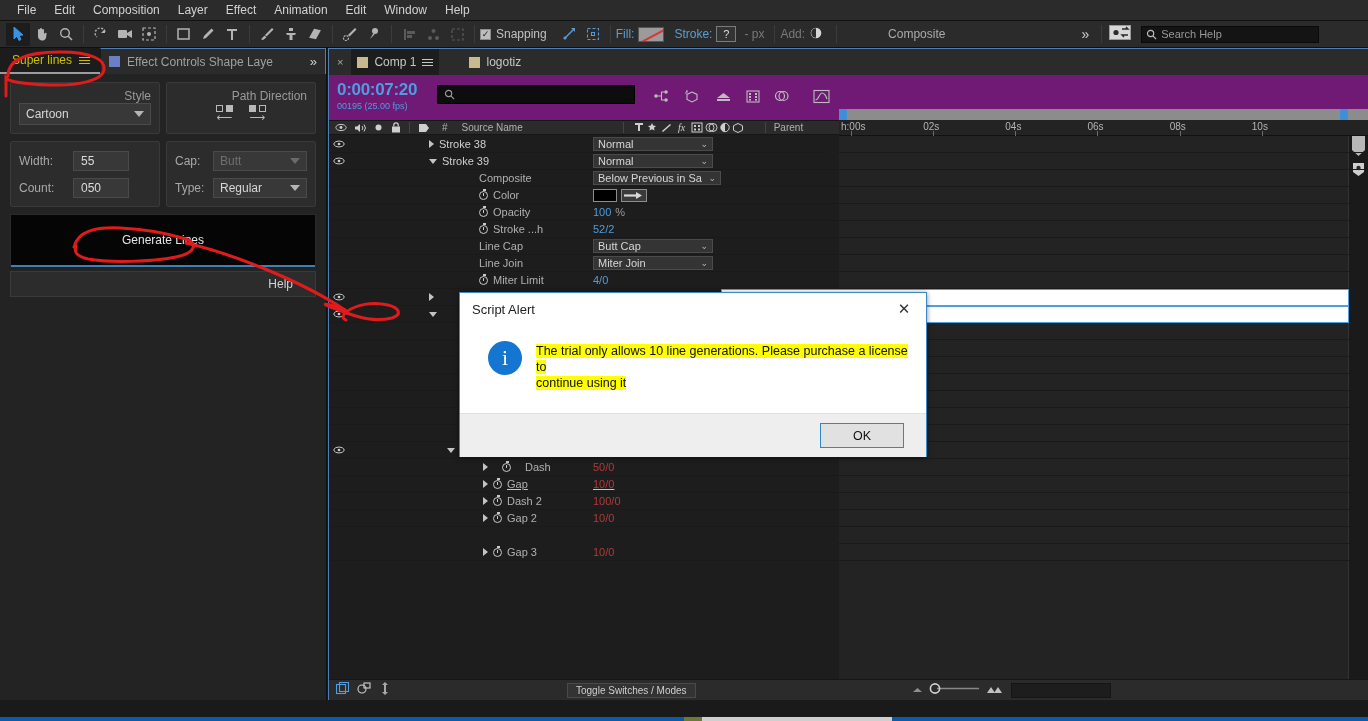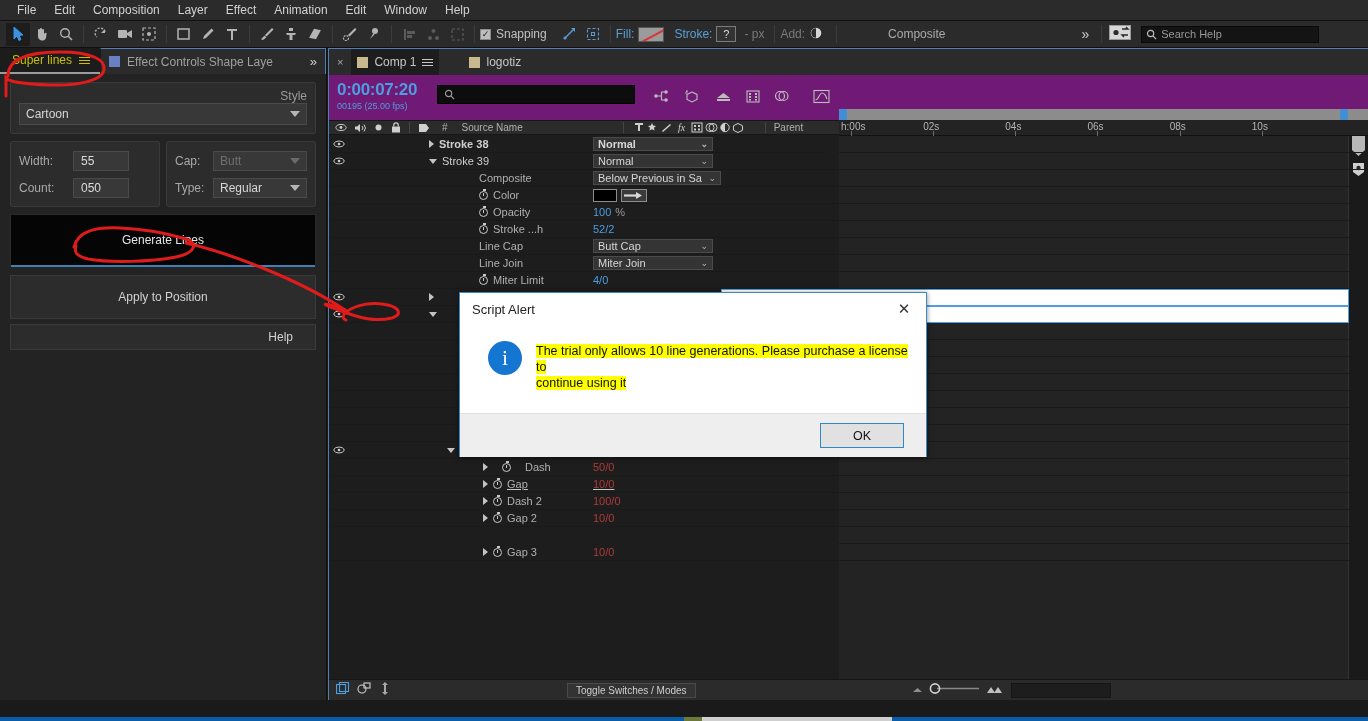--- a/index.html
+++ b/index.html
@@ -434,20 +434,39 @@
   </div>
   <div id="lp-body">
     <div class="row2">
       <div class="grp col">
         <div class="grp-title">Style</div>
         <div class="selectbox">
           <span>Cartoon</span>
           <span class="caret"></span>
         </div>
       </div>
+      <div class="grp col">
+        <div class="grp-title">Path Direction</div>
+        <div class="pathdir">
+          <div class="pdico">
+            <div class="pdsq">
+                <span class="sq-o"></span>
+                <span class="sq-f"></span>
+              </div>
+            <div class="arr">⟵</div>
+          </div>
+          <div class="pdico">
+            <div class="pdsq">
+                <span class="sq-f"></span>
+                <span class="sq-o"></span>
+              </div>
+            <div class="arr">⟶</div>
+          </div>
+        </div>
+      </div>
     </div>
 
     <div class="row2">
       <div class="grp col" style="padding-top:9px">
         <div class="fieldrow">
           <span class="flbl">Width:</span>
           <div class="finput">55</div>
         </div>
         <div class="fieldrow">
           <span class="flbl">Count:</span>
@@ -466,21 +485,20 @@
           <span class="flbl" style="width:38px">Type:</span>
           <div class="selectbox" style="flex:1;height:20px">
             <span>Regular</span>
             <span class="caret"></span>
           </div>
         </div>
       </div>
     </div>
 
     <div id="genbtn">Generate Lines</div>
-    <div id="applybtn">Apply to Position</div>
     <div id="helprow">Help</div>
   </div>
 </div>
 
 <div id="tlpanel">
   <div id="tl-tabs">
     <span class="closex">×</span>
     <div class="tltab sel">
       <span class="tansq"></span>
       <span>Comp 1</span>
@@ -634,21 +652,21 @@
   </div>
 
   <div id="wabar">
     <div class="cap" style="left:0"></div>
     <div class="cap" style="right:20px"></div>
   </div>
   <div id="greenbar"></div>
 
   <div id="tl-body">
     <div id="tl-left">
-        <div class="lrow" style="position: absolute; top: 0px; left: 0px; right: 12px; font-weight: bold;">
+        <div class="lrow" style="position: absolute; top: 0px; left: 0px; right: 12px;">
           <div class="eye"><svg width="12" height="8" viewBox="0 0 14 9">
               <ellipse cx="7" cy="4.5" rx="6" ry="3.4" fill="none" stroke="#cfcfcf" stroke-width="1.1"></ellipse>
               <circle cx="7" cy="4.5" r="1.6" fill="#cfcfcf"></circle>
             </svg></div>
           <div style="display: flex; align-items: center; gap: 5px; width: 250px; padding-left: 94px;">
             <span class="tri right" style="margin-left: -14px;"></span>
             <span class="pname">Stroke 38</span>
           </div>
           <div style="display: flex; align-items: center; gap: 4px; margin-left: -6px;">
             <div class="dd" style="min-width: 120px;">

